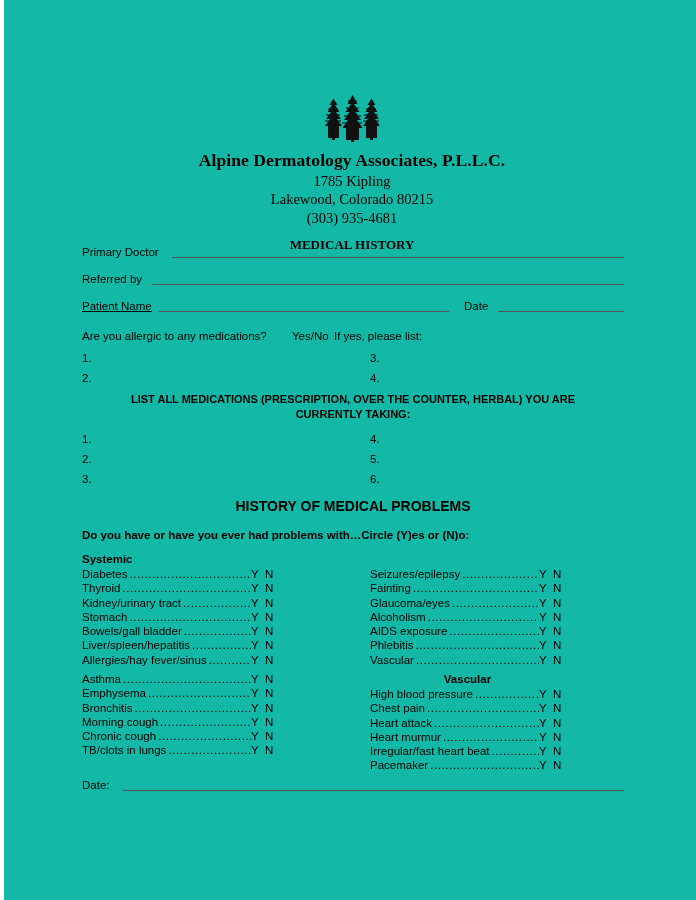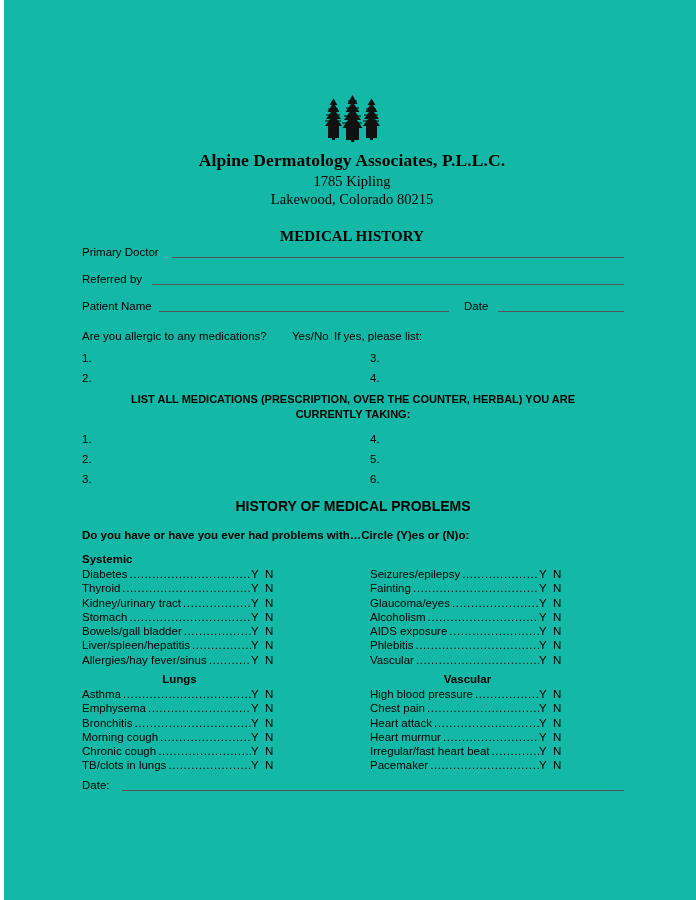--- a/index.html
+++ b/index.html
@@ -50,23 +50,23 @@
     white-space: nowrap;
   }
   .addr-line {
     font-family: "Liberation Serif", serif;
     font-size: 14.5px;
     line-height: 1.28;
   }
   .doc-title {
     font-family: "Liberation Serif", serif;
     font-weight: bold;
-    font-size: 15px;
+    font-size: 13px;
     line-height: 1.3;
-    margin-top: 18px;
+    margin-top: 9px;
   }
 
   
   .fld {
     position: absolute;
     font-size: 11.5px;
     line-height: 14px;
     white-space: nowrap;
   }
   .rule {
@@ -164,30 +164,31 @@
             <line x1="59" y1="35" x2="75" y2="35"></line>
             <line x1="60" y1="29" x2="74" y2="29"></line>
             <line x1="62" y1="23" x2="72" y2="23"></line>
           </g>
         </g>
       </svg>
     </div>
     <div class="practice-name">Alpine Dermatology Associates, P.L.L.C.</div>
     <div class="addr-line">1785 Kipling</div>
     <div class="addr-line">Lakewood, Colorado  80215</div>
+    <div class="addr-line">(303) 935-4681</div>
     <div class="doc-title">MEDICAL HISTORY</div>
   </div>
 
   <div class="fld" style="left:78px; top:245px;">Primary Doctor</div>
   <div class="rule" style="left:168px; top:257px; width:452px;"></div>
 
   <div class="fld" style="left:78px; top:272px;">Referred by</div>
   <div class="rule" style="left:148px; top:284px; width:472px;"></div>
 
-  <div class="fld" style="left:78px; top:299px;">Patient Name</div>
+  <div class="fld" style="left:78px; top:299px;text-decoration:underline;">Patient Name</div>
   <div class="rule" style="left:155px; top:311px; width:290px;"></div>
 
   <div class="fld" style="left:460px; top:299px;">Date</div>
   <div class="rule" style="left:494px; top:311px; width:126px;"></div>
 
   <div class="fld" style="left:78px; top:329px;">Are you allergic to any medications?</div>
   <div class="fld" style="left:288px; top:329px;">Yes/No</div>
   <div class="fld" style="left:330px; top:329px;">If yes, please list:</div>
 
   <div class="num-item" style="left:78px; top:351px;">1.</div>
@@ -297,21 +298,20 @@
         <div class="cond-row">
           <span class="cond-label">Vascular</span>
           <span class="cond-dots">..........................................................................................</span>
           <span class="cond-y">Y</span>
           <span class="cond-n">N</span>
         </div>
       </div>
   </div>
 
   <div class="col" style="left:78px; top:672px; width:195px;">
-    <div class="col-head center-al">Lungs</div>
     <div>
         <div class="cond-row">
           <span class="cond-label">Asthma</span>
           <span class="cond-dots">..........................................................................................</span>
           <span class="cond-y">Y</span>
           <span class="cond-n">N</span>
         </div>
         <div class="cond-row">
           <span class="cond-label">Emphysema</span>
           <span class="cond-dots">..........................................................................................</span>

